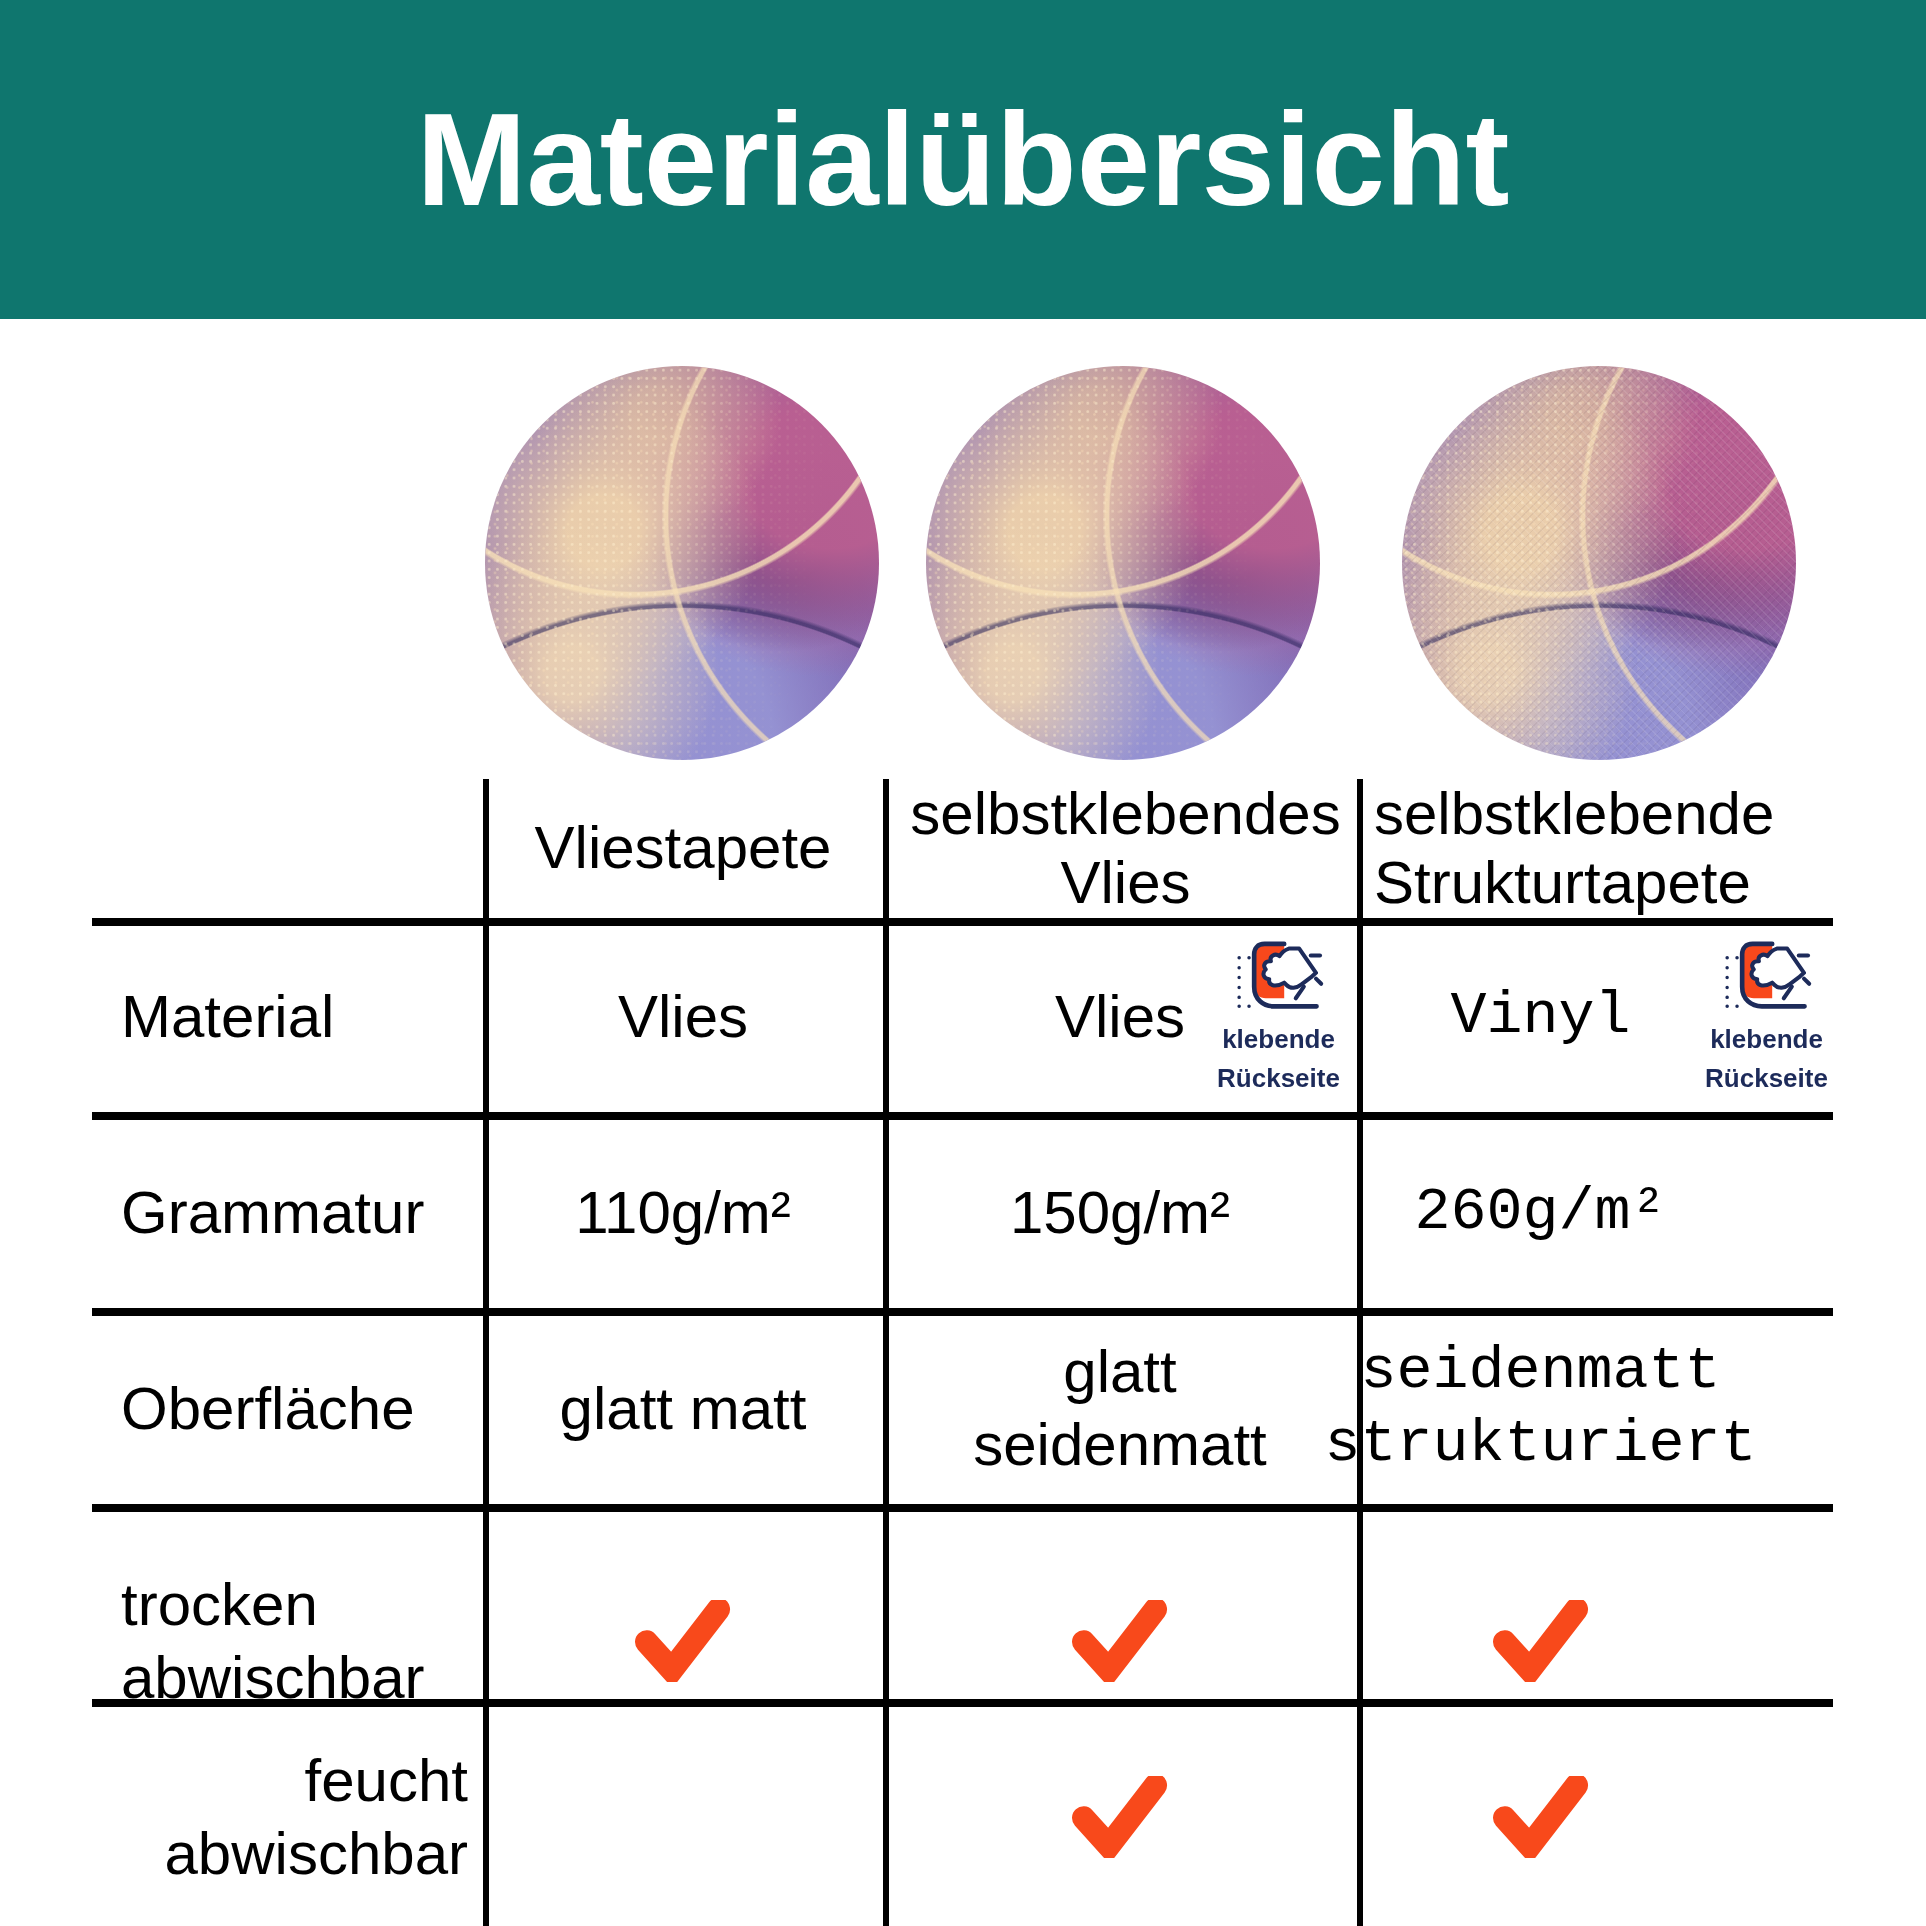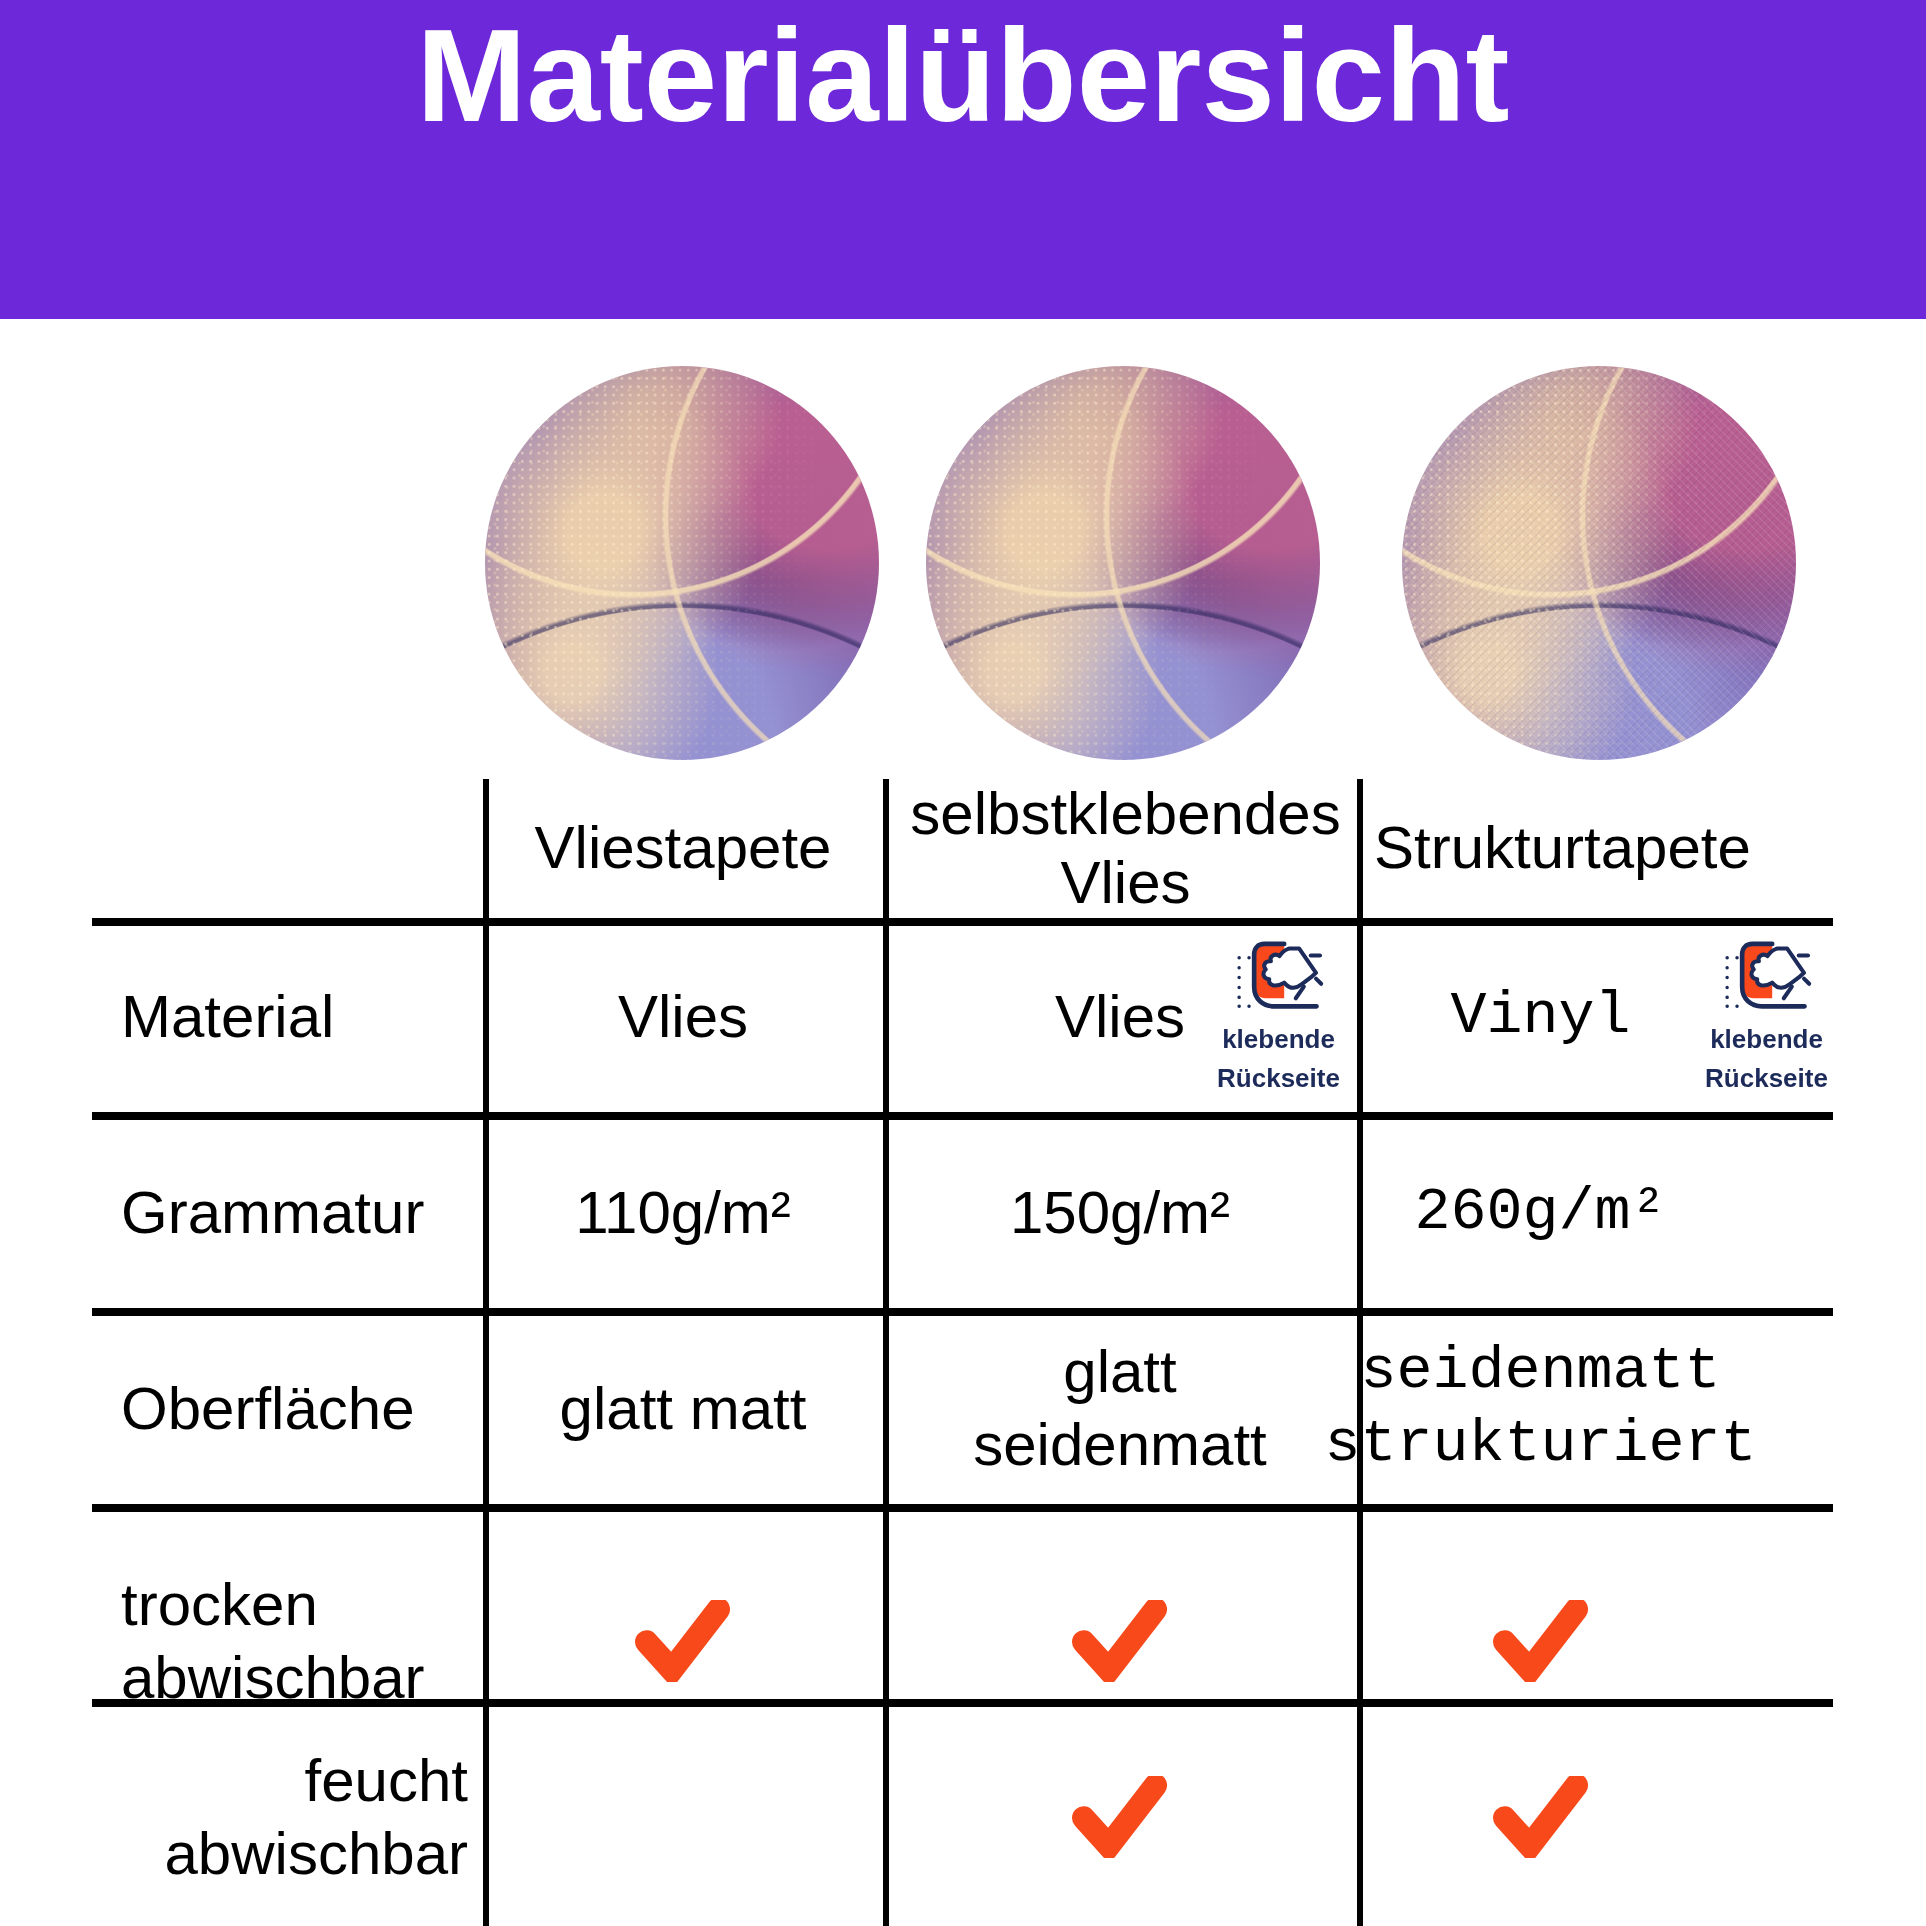--- a/index.html
+++ b/index.html
@@ -5,22 +5,22 @@
   html,body{margin:0;padding:0;}
   body{
     width:1926px;height:1926px;position:relative;overflow:hidden;
     background:#ffffff;
     font-family:"Liberation Sans","DejaVu Sans",sans-serif;
     color:#000;
   }
   
   .banner{
     position:absolute;left:0;top:0;width:1926px;height:319px;
-    background:#6d28d9;
-    display:flex;align-items:flex-start;justify-content:center;
+    background:#0f766e;
+    display:flex;align-items:center;justify-content:center;
   }
   .banner h1{
     margin:0;font-size:132px;font-weight:700;color:#fff;letter-spacing:0;
   }
   
   .marble{
     position:absolute;top:366px;width:394px;height:394px;border-radius:50%;
     overflow:hidden;
     background:
       radial-gradient(circle at 22% 78%, rgba(244,219,180,0.85) 0 6%, rgba(244,219,180,0) 34%),
@@ -129,20 +129,21 @@
 <div class="vline vl3"></div>
 
 <div class="colhead center ch1">
   <span class="line">Vliestapete</span>
 </div>
 <div class="colhead ch2">
   <span class="line">selbstklebendes</span>
   <span class="line">Vlies</span>
 </div>
 <div class="colhead ch3">
+  <span class="line">selbstklebende</span>
   <span class="line">Strukturtapete</span>
 </div>
 
 <div class="rowlabel rM">
   <span class="line">Material</span>
 </div>
 <div class="rowlabel rG">
   <span class="line">Grammatur</span>
 </div>
 <div class="rowlabel rO">

